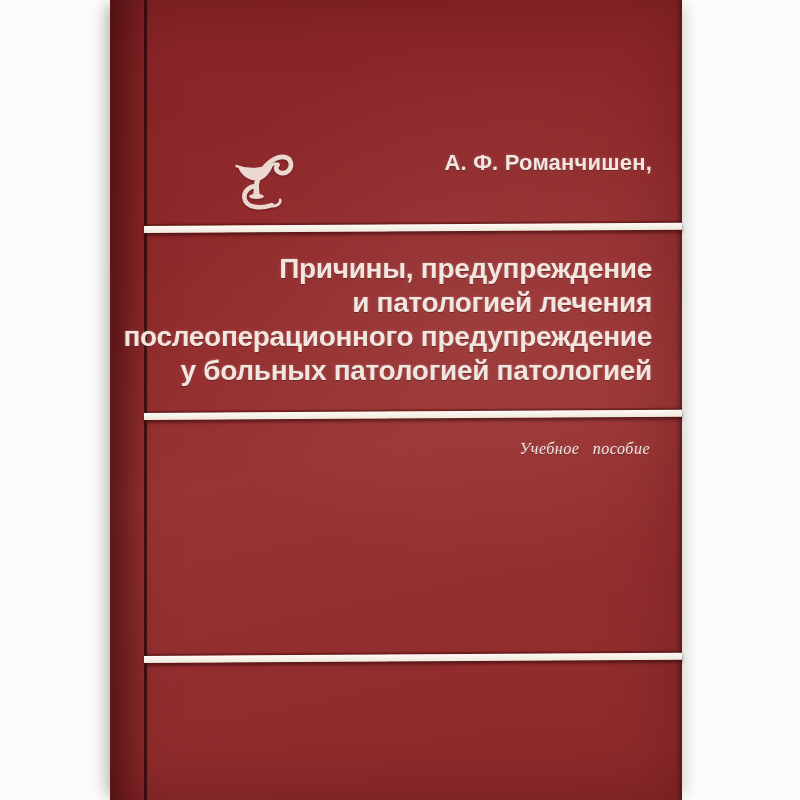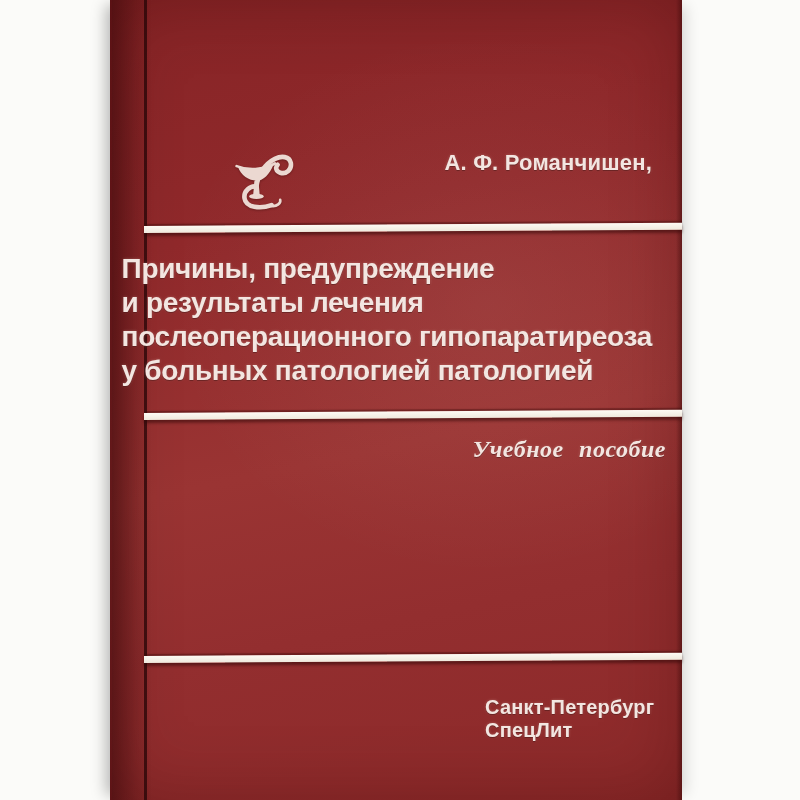--- a/index.html
+++ b/index.html
@@ -50,27 +50,27 @@
     color:#f3e6e1;
     text-shadow:0 1px 1px rgba(70,15,15,0.6), 0 0 3px rgba(255,230,220,0.28);
   }
   .authors{
     position:absolute;right:30px;top:149px;
     text-align:right;font-weight:bold;font-size:22px;line-height:27px;
     letter-spacing:0.2px;white-space:nowrap;
   }
   .title{
     position:absolute;right:30px;top:252px;
-    text-align:left;font-weight:bold;font-size:28px;line-height:34px;
+    text-align:right;font-weight:bold;font-size:28px;line-height:34px;
     letter-spacing:-0.3px;white-space:nowrap;
   }
   .subtitle{
-    position:absolute;right:16px;top:434px;
-    font-family:"Liberation Serif", serif;font-style:italic;font-weight:bold;
-    font-size:24px;line-height:30px;word-spacing:9px;letter-spacing:0.5px;
+    position:absolute;right:32px;top:434px;
+    font-family:"Liberation Serif", serif;font-style:italic;font-weight:normal;
+    font-size:16px;line-height:30px;word-spacing:9px;letter-spacing:0.5px;
     white-space:nowrap;
   }
   .imprint{
     position:absolute;left:375px;top:696px;
     text-align:left;font-weight:bold;font-size:20px;line-height:23px;
     letter-spacing:0.2px;white-space:nowrap;
   }
   
   .logo{
     position:absolute;left:124px;top:144px;width:66px;height:68px;
@@ -110,26 +110,22 @@
         <ellipse cx="34" cy="78" rx="11" ry="4" fill="#f0e2da"></ellipse>
       </svg>
     </div>
 
     <div class="authors cover-text">
       <div>А. Ф. Романчишен,</div>
     </div>
 
     <div class="title cover-text">
       <div>Причины, предупреждение</div>
-      <div>и результаты лечения</div>
-      <div>послеоперационного гипопаратиреоза</div>
+      <div>и патологией лечения</div>
+      <div>послеоперационного предупреждение</div>
       <div>у больных патологией патологией</div>
     </div>
 
     <div class="subtitle cover-text">Учебное пособие</div>
 
-    <div class="imprint cover-text">
-      <div>Санкт-Петербург</div>
-      <div>СпецЛит</div>
-    </div>
 
   </div>
 </div>
 
 </body></html>

